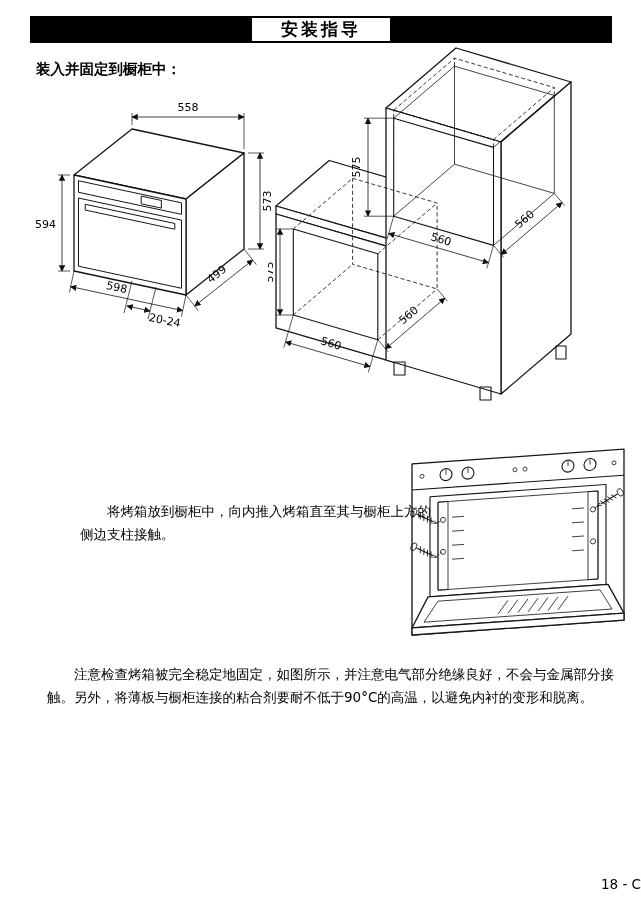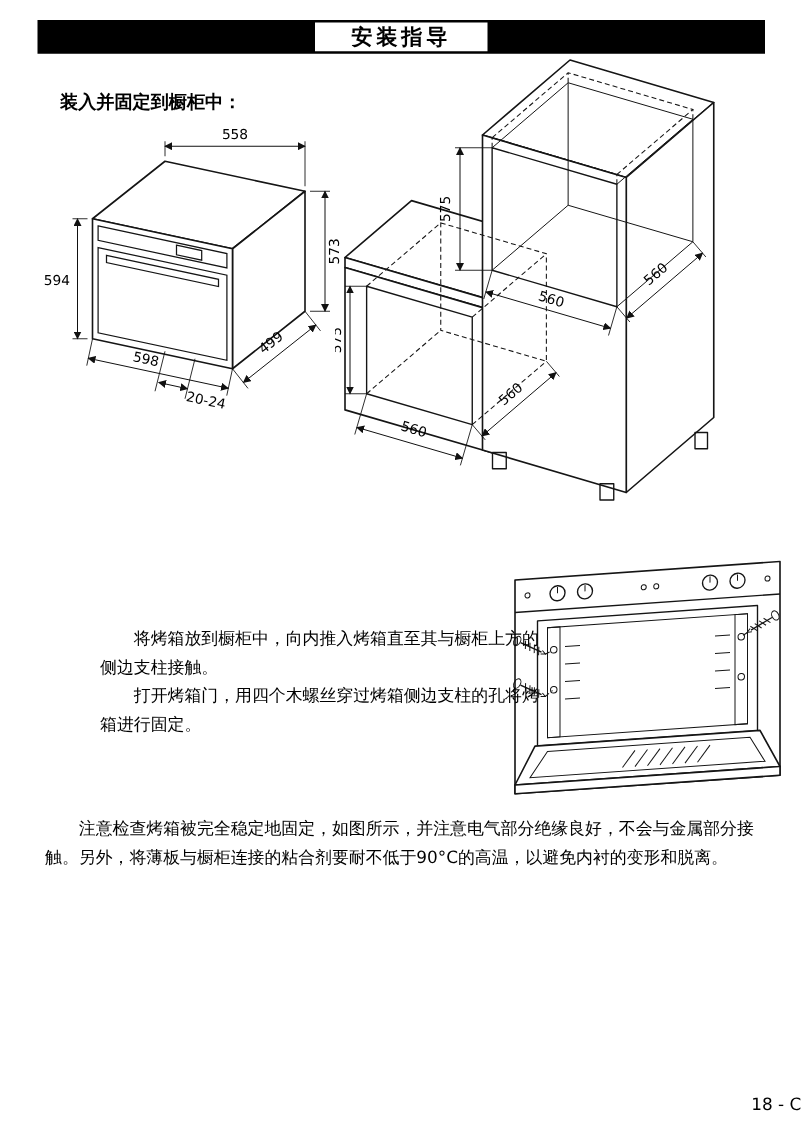--- a/index.html
+++ b/index.html
@@ -2,28 +2,28 @@
 <html><head>
 <meta charset="utf-8">
 <style>
   html,body{margin:0;padding:0;background:#888;}
   .page{position:relative;width:641px;height:913px;background:#ffffff;margin:0 auto;
         font-family:"DejaVu Sans","Liberation Sans",sans-serif;color:#000;overflow:hidden;}
   .header-bar{position:absolute;left:30px;top:16px;width:582px;height:27px;background:#000;}
   .header-title-box{position:absolute;left:50%;top:2px;transform:translateX(-50%);
         width:138px;height:23px;background:#fff;display:flex;align-items:center;justify-content:center;}
   .header-title-box span{font-size:17px;font-weight:bold;letter-spacing:3px;white-space:nowrap;}
-  .intro{position:absolute;left:36px;top:60px;margin:12px;font-size:14.5px;font-weight:bold;}
+  .intro{position:absolute;left:36px;top:60px;margin:0;font-size:14.5px;font-weight:bold;}
   .fig{position:absolute;}
   #fig-oven{left:28px;top:100px;}
   #fig-cab{left:268px;top:46px;}
   #fig-mount{left:406px;top:446px;}
   .para-col{position:absolute;left:36px;top:500px;width:360px;margin-left:44px;}
   .para-col p{margin:0;text-indent:2em;font-size:13.5px;line-height:23px;}
-  .para-full{position:absolute;left:36px;top:652px;width:570px;margin:0;
+  .para-full{position:absolute;left:36px;top:652px;width:570px;margin:11px;
         text-indent:2em;font-size:13.5px;line-height:23px;}
   .footer{position:absolute;left:0;top:876px;width:100%;text-align:right;font-size:13.5px;}
   
   .ol{fill:#fff;stroke:#151515;stroke-width:1.3;stroke-linejoin:round;}
   .ln{fill:none;stroke:#151515;stroke-width:1.1;stroke-linejoin:round;}
   .thin{fill:none;stroke:#151515;stroke-width:.8;}
   .hid{fill:none;stroke:#151515;stroke-width:.85;stroke-dasharray:4 2.5;}
   .dim{fill:none;stroke:#111;stroke-width:.8;}
   .ext{fill:none;stroke:#111;stroke-width:.7;}
   .face{fill:none;stroke:#151515;stroke-width:1;vector-effect:non-scaling-stroke;}
@@ -255,20 +255,19 @@
         <line class="thin" x1="16" y1="-3" x2="19" y2="3"></line>
           <line class="thin" x1="20" y1="-3" x2="23" y2="3"></line>
         <polyline class="thin" points="24,-1.5 27.5,0 24,1.5"></polyline>
       </g>
       <line class="hid" x1="186" y1="55" x2="181.5" y2="57.5"></line>
     </g>
   </svg>
 
   <div class="para-col">
     <p>将烤箱放到橱柜中，向内推入烤箱直至其与橱柜上方的侧边支柱接触。</p>
-    <p>打开烤箱门，用四个木螺丝穿过烤箱侧边支柱的孔将烤箱进行固定。</p>
   </div>
 
   <p class="para-full">注意检查烤箱被完全稳定地固定，如图所示，并注意电气部分绝缘良好，不会与金属部分接触。另外，将薄板与橱柜连接的粘合剂要耐不低于90°C的高温，以避免内衬的变形和脱离。</p>
 
   <div class="footer">18 - C</div>
 
 </div>
 
 </body></html>

